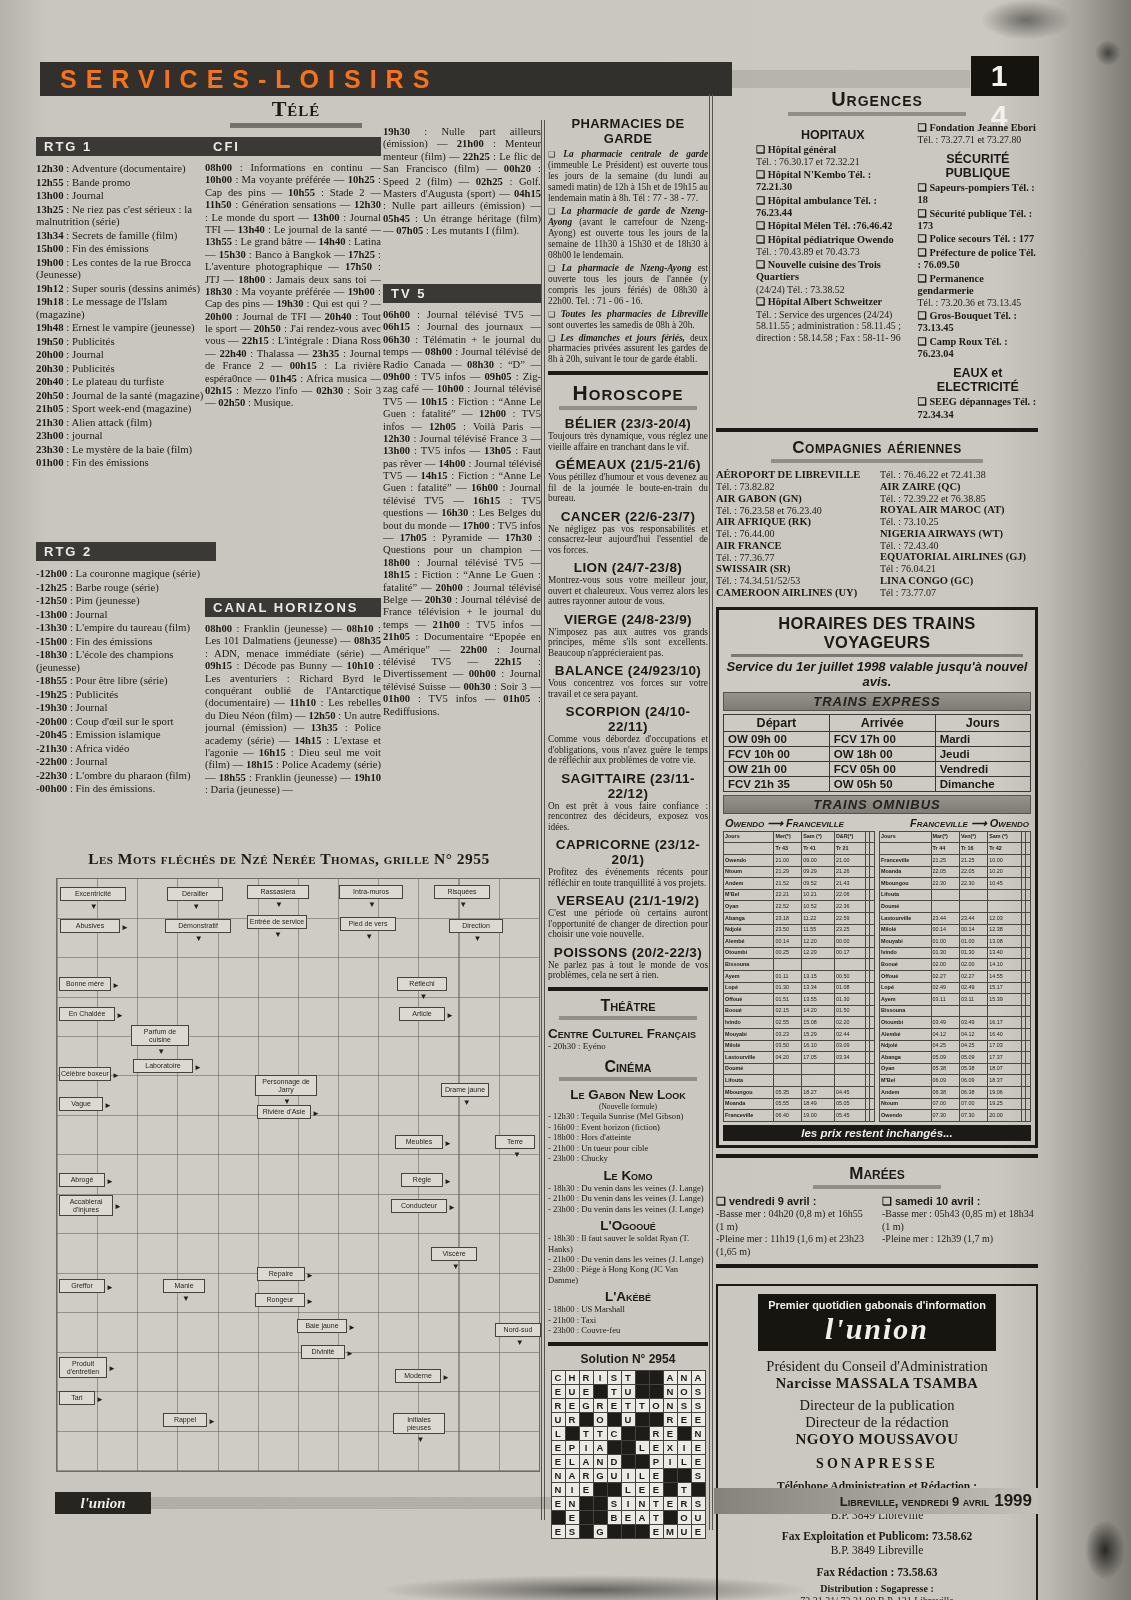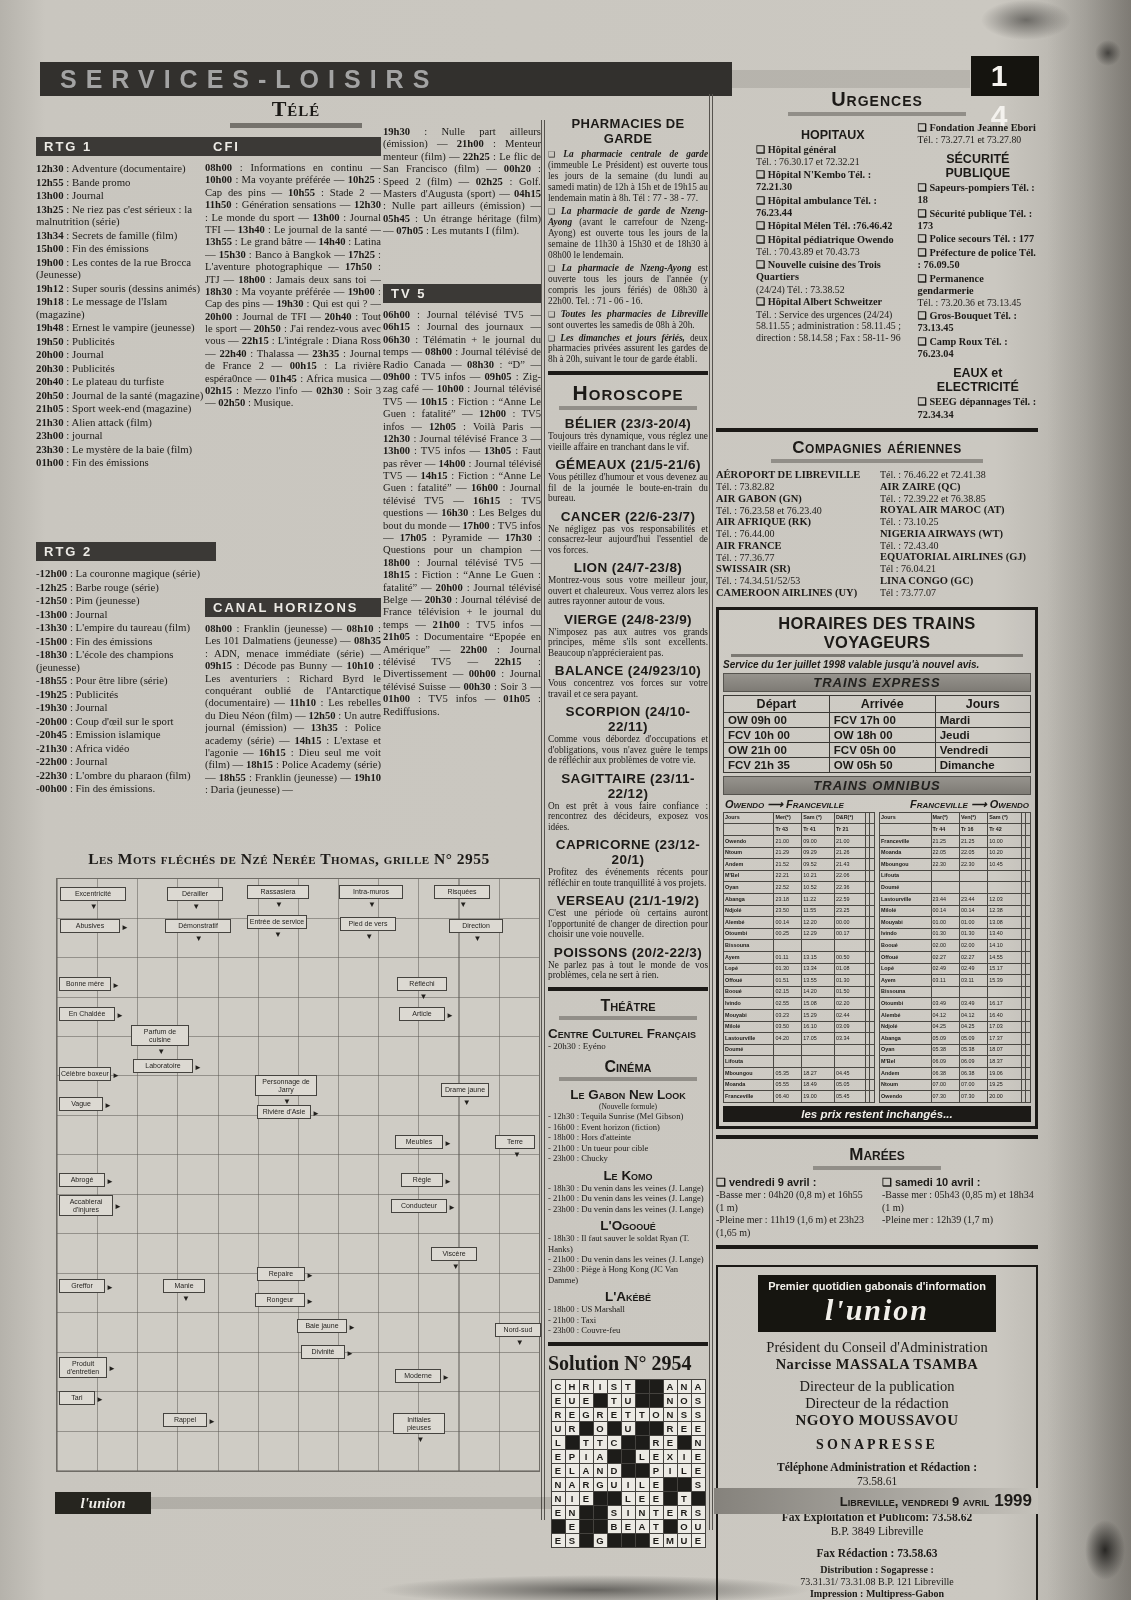--- a/index.html
+++ b/index.html
@@ -9,21 +9,21 @@
   .smudge-r{position:absolute;right:0;top:0;width:84px;height:100%;
     background:linear-gradient(90deg,transparent,rgba(52,50,46,.28));}
   .blob{position:absolute;border-radius:50%;}
   .b1{right:6px;top:1520px;width:40px;height:60px;background:radial-gradient(closest-side,rgba(15,14,12,.8),transparent);}
   .b2{right:60px;top:0;width:90px;height:40px;background:radial-gradient(closest-side,rgba(25,24,22,.5),transparent);}
   .b3{left:380px;top:1575px;width:430px;height:30px;background:radial-gradient(closest-side,rgba(20,19,17,.55),transparent);}
   .b4{right:10px;top:40px;width:26px;height:26px;background:radial-gradient(closest-side,rgba(20,19,17,.6),transparent);}
 
   
   .masthead{position:absolute;left:40px;top:62px;width:692px;height:34px;background:#32302d;
-    color:#a3a3a3;font-family:"Liberation Sans",sans-serif;font-weight:bold;font-size:25px;
+    color:#f97316;font-family:"Liberation Sans",sans-serif;font-weight:bold;font-size:25px;
     letter-spacing:9px;line-height:34px;padding-left:20px;box-sizing:border-box;}
   .head-ext{position:absolute;left:732px;top:70px;width:238px;height:18px;background:rgba(40,38,35,.12);}
   .pagenum{position:absolute;left:971px;top:56px;width:68px;height:40px;background:#15140f;
     color:#f4f2ee;font-family:"Liberation Sans",sans-serif;font-weight:bold;font-size:30px;
     letter-spacing:12px;text-align:center;line-height:40px;}
 
   
   .vr{position:absolute;width:1px;background:#56534e;}
   .vr1{left:541px;top:120px;height:1400px;}
   .vr2{left:544px;top:120px;height:1400px;}
@@ -80,21 +80,21 @@
   .sign{margin-bottom:5px;}
   .sign-name{font-family:"Liberation Sans",sans-serif;font-weight:bold;font-size:13.5px;text-align:center;letter-spacing:.4px;}
   .sign-text{font-size:9.3px;line-height:1.13;text-align:justify;}
   .theatre-h{font-size:16px;}
   .ccf{font-variant:small-caps;font-family:"Liberation Sans",sans-serif;font-weight:bold;font-size:13.5px;text-align:left;margin-top:3px;}
   .small-line{font-size:9px;line-height:1.25;}
   .cine-h{font-size:16px;}
   .venue-n{font-variant:small-caps;font-family:"Liberation Sans",sans-serif;font-weight:bold;font-size:13.5px;text-align:center;margin-top:4px;}
   .venue-note{font-size:7.5px;text-align:center;}
   .venue-l{font-size:8.6px;line-height:1.22;}
-  .sol-h{font-weight:bold;font-size:20px;text-align:left;font-family:Liberation Serif, serif;margin:2px 0 4px 0;}
+  .sol-h{font-weight:bold;font-size:12px;text-align:center;font-family:Liberation Sans, sans-serif;margin:2px 0 4px 0;}
   .solgrid{display:grid;grid-template-columns:repeat(11,13px);grid-auto-rows:13px;gap:1px;background:#44423e;
     width:153px;margin:0 auto;border:1px solid #44423e;}
   .scell{background:#eceae4;font-family:"Liberation Sans",sans-serif;font-weight:bold;font-size:9.5px;
     display:flex;align-items:center;justify-content:center;}
   .sblack{background:#1d1c19;}
 
   
   .rightcol{position:absolute;left:716px;top:88px;width:322px;}
   .urg-h{font-size:20px;letter-spacing:1px;}
   .two{display:flex;gap:8px;margin-left:40px;}
@@ -105,21 +105,21 @@
   .b-sub{font-size:9.8px;line-height:1.2;}
   .b-item{margin-bottom:1px;}
   .air-h{font-size:17px;letter-spacing:.5px;}
   .air-cols{display:flex;gap:6px;margin-top:2px;}
   .air-col{width:50%;}
   .air-n{font-weight:bold;font-size:10.5px;line-height:1.15;}
   .air-t{font-size:10px;line-height:1.15;}
   .trainbox{border:3px solid #1c1a17;margin-top:8px;padding:4px;background:rgba(255,255,255,.06);}
   .tr-title{font-family:"Liberation Sans",sans-serif;font-weight:bold;font-size:16.5px;text-align:center;letter-spacing:.3px;}
   .tr-rule{height:3px;background:#7c7973;margin:2px 8px;}
-  .tr-sub{font-family:"Liberation Sans",sans-serif;font-weight:bold;font-style:italic;font-size:10px;text-align:left;margin:1px 0 3px 0;}
+  .tr-sub{font-family:"Liberation Sans",sans-serif;font-weight:bold;font-style:italic;font-size:13px;text-align:center;margin:1px 0 3px 0;}
   .graybar{background:linear-gradient(#96938d,#7e7b75);color:#22211e;font-family:"Liberation Sans",sans-serif;
     font-weight:bold;font-style:italic;font-size:13px;text-align:center;letter-spacing:1px;padding:1px 0;border:1px solid #55534e;}
   table.express{width:100%;border-collapse:collapse;margin:3px 0;}
   table.express th,table.express td{border:1px solid #3a3834;font-family:"Liberation Sans",sans-serif;
     font-size:11.5px;padding:1px 4px;text-align:left;}
   table.express th{font-weight:bold;text-align:center;font-size:12.5px;}
   table.express td{font-weight:bold;}
   .omn-dirs{display:flex;justify-content:space-between;margin:3px 2px 1px 2px;}
   .omn-dir{font-style:italic;font-weight:bold;font-variant:small-caps;font-size:11px;font-family:"Liberation Sans",sans-serif;}
   .omn-wrap{display:flex;gap:4px;}

